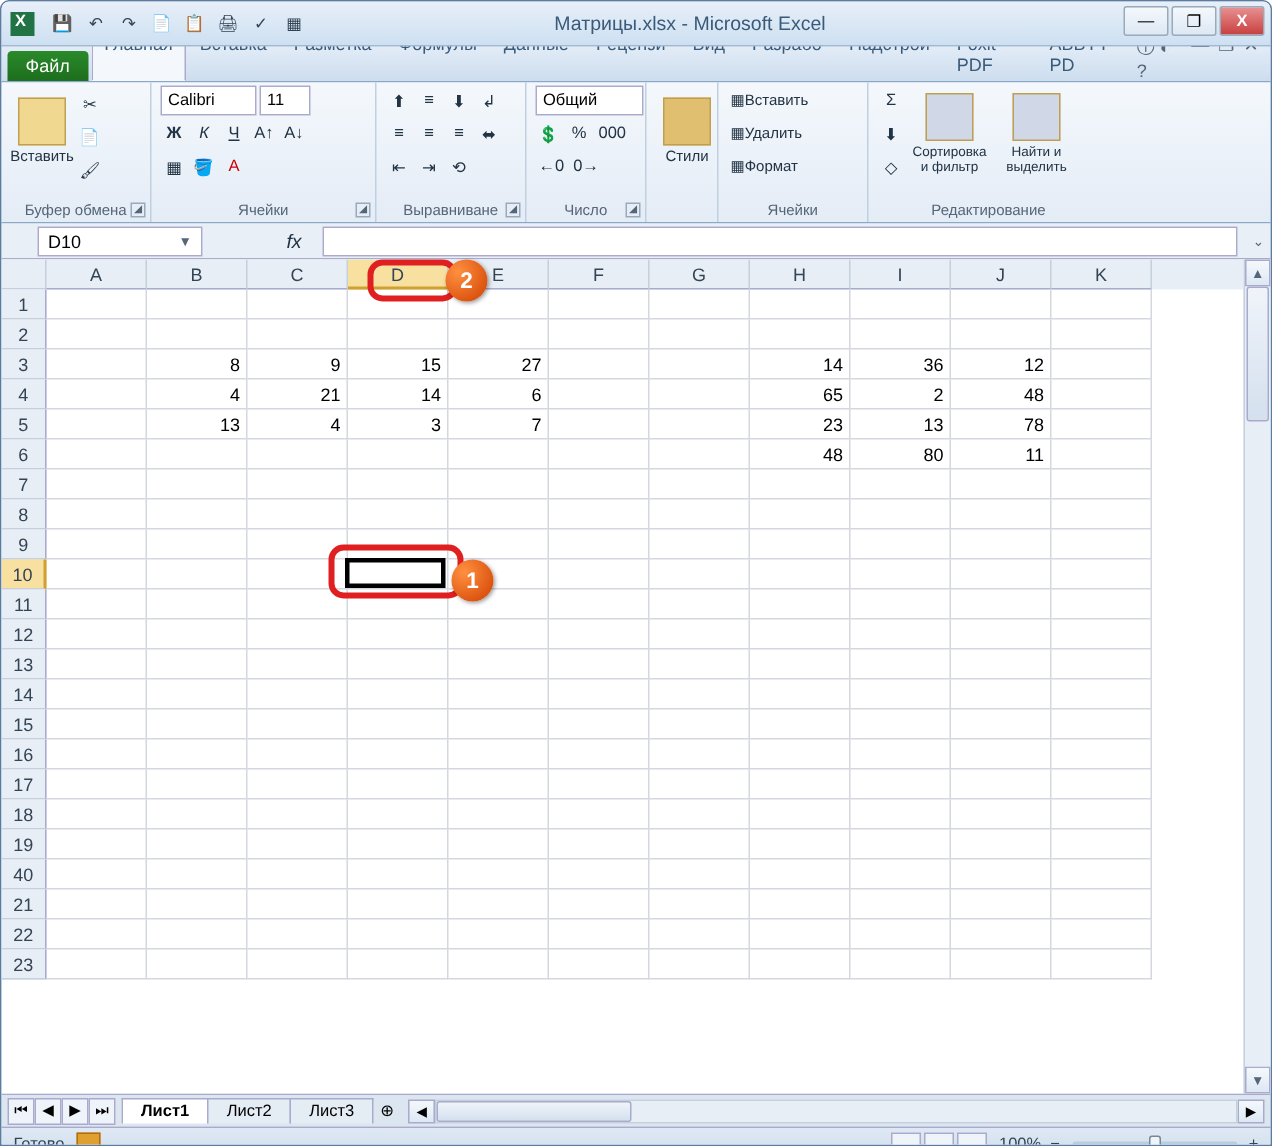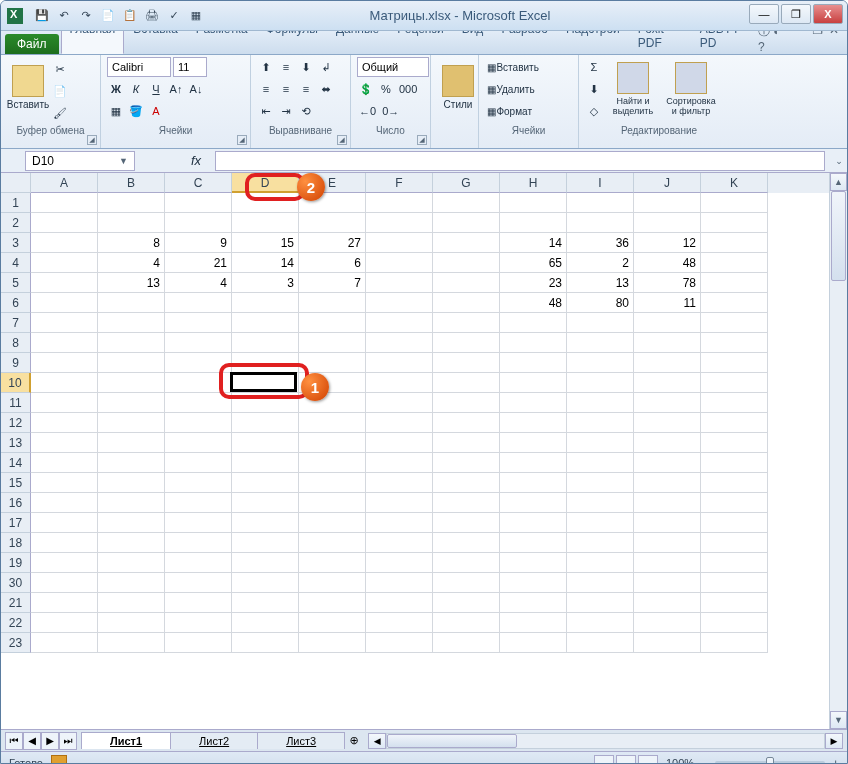--- a/index.html
+++ b/index.html
@@ -14,21 +14,21 @@
 .winbtns { position:absolute; right:4px; top:3px; display:flex; gap:2px;}
 .winbtn { width:30px; height:20px; background:linear-gradient(#f4f8fc,#dde8f4); border:1px solid #9ab; display:flex; align-items:center; justify-content:center; font-size:11px; border-radius:2px;}
 .winbtn.close { background:linear-gradient(#e89090,#c84040); color:#fff; font-weight:bold;}
 .tabs-row { height:24px; background:linear-gradient(#e2ecf7,#cdddee); display:flex; align-items:flex-end; padding-left:4px; border-bottom:1px solid #8ca8c8;}
 .file-tab { background:linear-gradient(#2a8a2a,#1d6e1d); color:#fff; padding:3px 12px; font-size:12px; border-radius:3px 3px 0 0; margin-right:2px;}
 .rtab { padding:3px 8px; font-size:12px; color:#3a5a7a; cursor:pointer; border:1px solid transparent;}
 .rtab.active { background:#f4f8fc; border:1px solid #aac; border-bottom:1px solid #f4f8fc; border-radius:3px 3px 0 0;}
 .help-area { margin-left:auto; display:flex; gap:6px; padding-right:8px; font-size:12px; color:#567;}
 .ribbon { height:94px; background:linear-gradient(#f4f8fc,#e4ecf6); border-bottom:1px solid #8ca8c8; display:flex;}
 .rgroup { border-right:1px solid #c0d0e0; padding:2px 6px 0 6px; display:flex; flex-direction:column; position:relative;}
-.rgroup .glabel { position:absolute; bottom:12px; left:0; right:0; text-align:center; font-size:10px; color:#567;}
+.rgroup .glabel { position:absolute; bottom:2px; left:0; right:0; text-align:center; font-size:10px; color:#567;}
 .rgroup .dlg-launch{position:absolute;bottom:3px;right:3px;width:10px;height:10px;border:1px solid #9ab;font-size:7px;line-height:8px;text-align:center;color:#567;}
 .rrow { display:flex; gap:2px; align-items:center;}
 .rbtn { min-width:18px; height:20px; display:flex; align-items:center; justify-content:center; font-size:11px; color:#234; padding:0 2px;}
 .rbtn.big { width:42px; height:60px; flex-direction:column; font-size:10px;}
 .rbtn.big .ico { width:32px; height:32px; background:#f0d890; border:1px solid #c0a050; margin-bottom:2px;}
 .font-sel { width:64px; height:20px; border:1px solid #aac; background:#fff; font-size:11px; padding-left:4px;}
 .size-sel { width:34px; height:20px; border:1px solid #aac; background:#fff; font-size:11px; padding-left:4px;}
 .combo-sel { height:20px; border:1px solid #aac; background:#fff; font-size:11px; padding:0 4px;}
 .fbar { height:24px; background:#e8eff7; border-bottom:1px solid #aac; display:flex; align-items:center; position:relative;}
 .namebox { width:110px; height:20px; border:1px solid #aac; background:#fff; margin-left:24px; font-size:12px; padding:0 6px; display:flex; align-items:center;}
@@ -50,21 +50,21 @@
 .gridright{flex:0 0 18px;background:#e8eef5;border-left:1px solid #c4d0dc;display:flex;flex-direction:column;}
 .vsb-up,.vsb-down{height:18px;border:1px solid #aac;background:linear-gradient(#f4f8fc,#dde8f4);font-size:9px;text-align:center;line-height:16px;color:#567;}
 .vsb-track{flex:1;background:#e8eef5;position:relative;}
 .vsb-thumb{position:absolute;top:0;left:1px;right:1px;height:90px;background:linear-gradient(#f0f4fa,#d4e0ee);border:1px solid #aac;border-radius:2px;}
 .sel-cell { position:absolute; border:3px solid #000; background:#fff; pointer-events:none;}
 .callout { position:absolute; border:4px solid #e02020; border-radius:10px; pointer-events:none;}
 .badge { position:absolute; width:28px; height:28px; border-radius:50%; background:radial-gradient(circle at 30% 30%, #ff9040, #d04000); color:#fff; font-weight:bold; display:flex; align-items:center; justify-content:center; font-size:15px; box-shadow:1px 1px 3px rgba(0,0,0,0.4);}
 .sheets { height:22px; background:#dce6f0; border-top:1px solid #aac; display:flex; align-items:center; font-size:11px;}
 .sheets .nav { display:flex; gap:0; margin:0 4px;}
 .sheets .nav span { width:18px; height:18px; border:1px solid #aac; background:#eef4fa; text-align:center; line-height:16px; font-size:10px;}
-.sheet-tab { padding:2px 28px; background:#fff; border:1px solid #aac; border-bottom:none; margin-right:-1px;text-decoration:underline;}
+.sheet-tab { padding:2px 12px; background:#fff; border:1px solid #aac; border-bottom:none; margin-right:-1px;}
 .sheet-tab.active { font-weight:bold; background:#fff;}
 .sheet-tab.inactive{background:#e4ecf4;}
 .hsb{flex:1;display:flex;align-items:center;margin:0 4px;}
 .hsb-btn{width:18px;height:16px;border:1px solid #aac;background:linear-gradient(#f4f8fc,#dde8f4);font-size:9px;text-align:center;line-height:14px;}
 .hsb-track{flex:1;height:16px;background:#e8eef5;border:1px solid #c4d0dc;position:relative;}
 .hsb-thumb{position:absolute;left:0;top:0;bottom:0;width:130px;background:linear-gradient(#f0f4fa,#d4e0ee);border:1px solid #aac;border-radius:2px;}
 .status { height:22px; background:linear-gradient(#dfe9f5,#cfdceb); border-top:1px solid #aac; display:flex; align-items:center; font-size:11px; padding:0 8px; color:#345;}
 .status .views { margin-left:auto; display:flex; gap:2px;}
 .status .vbtn { width:20px; height:16px; border:1px solid #aac; background:#eef4fa;}
 .zoom-slider{width:110px;height:4px;background:#bcd;margin:0 8px;position:relative;border-radius:2px;}
@@ -212,25 +212,25 @@
     </div>
     <div class="rgroup" style="width:160px;border-right:none">
       <div class="rrow">
         <div style="display:flex;flex-direction:column;gap:2px">
           <div class="rbtn">Σ</div>
           <div class="rbtn">⬇</div>
           <div class="rbtn">◇</div>
         </div>
         <div class="rbtn big" style="width:56px">
             <div class="ico" style="background:#d0d8e8"></div>
-            <span style="font-size:9px;line-height:10px;text-align:center">Найти и выделить</span>
+            <span style="font-size:9px;line-height:10px;text-align:center">Сортировка и фильтр</span>
           </div>
         <div class="rbtn big" style="width:56px">
             <div class="ico" style="background:#d0d8e8"></div>
-            <span style="font-size:9px;line-height:10px;text-align:center">Сортировка и фильтр</span>
+            <span style="font-size:9px;line-height:10px;text-align:center">Найти и выделить</span>
           </div>
       </div>
       <div class="glabel">Редактирование</div>
     </div>
   </div>
 
   <div class="fbar">
     <div class="namebox">
         <span>D10</span>
         <span class="dd">▼</span>
@@ -270,21 +270,21 @@
             <div class="rh sel">10</div>
             <div class="rh">11</div>
             <div class="rh">12</div>
             <div class="rh">13</div>
             <div class="rh">14</div>
             <div class="rh">15</div>
             <div class="rh">16</div>
             <div class="rh">17</div>
             <div class="rh">18</div>
             <div class="rh">19</div>
-            <div class="rh">30</div>
+            <div class="rh">40</div>
             <div class="rh">21</div>
             <div class="rh">22</div>
             <div class="rh">23</div>
           </div>
         <div class="cells" id="cells">
             <div class="crow">
               <div class="cell"></div>
               <div class="cell"></div>
               <div class="cell"></div>
               <div class="cell"></div>

